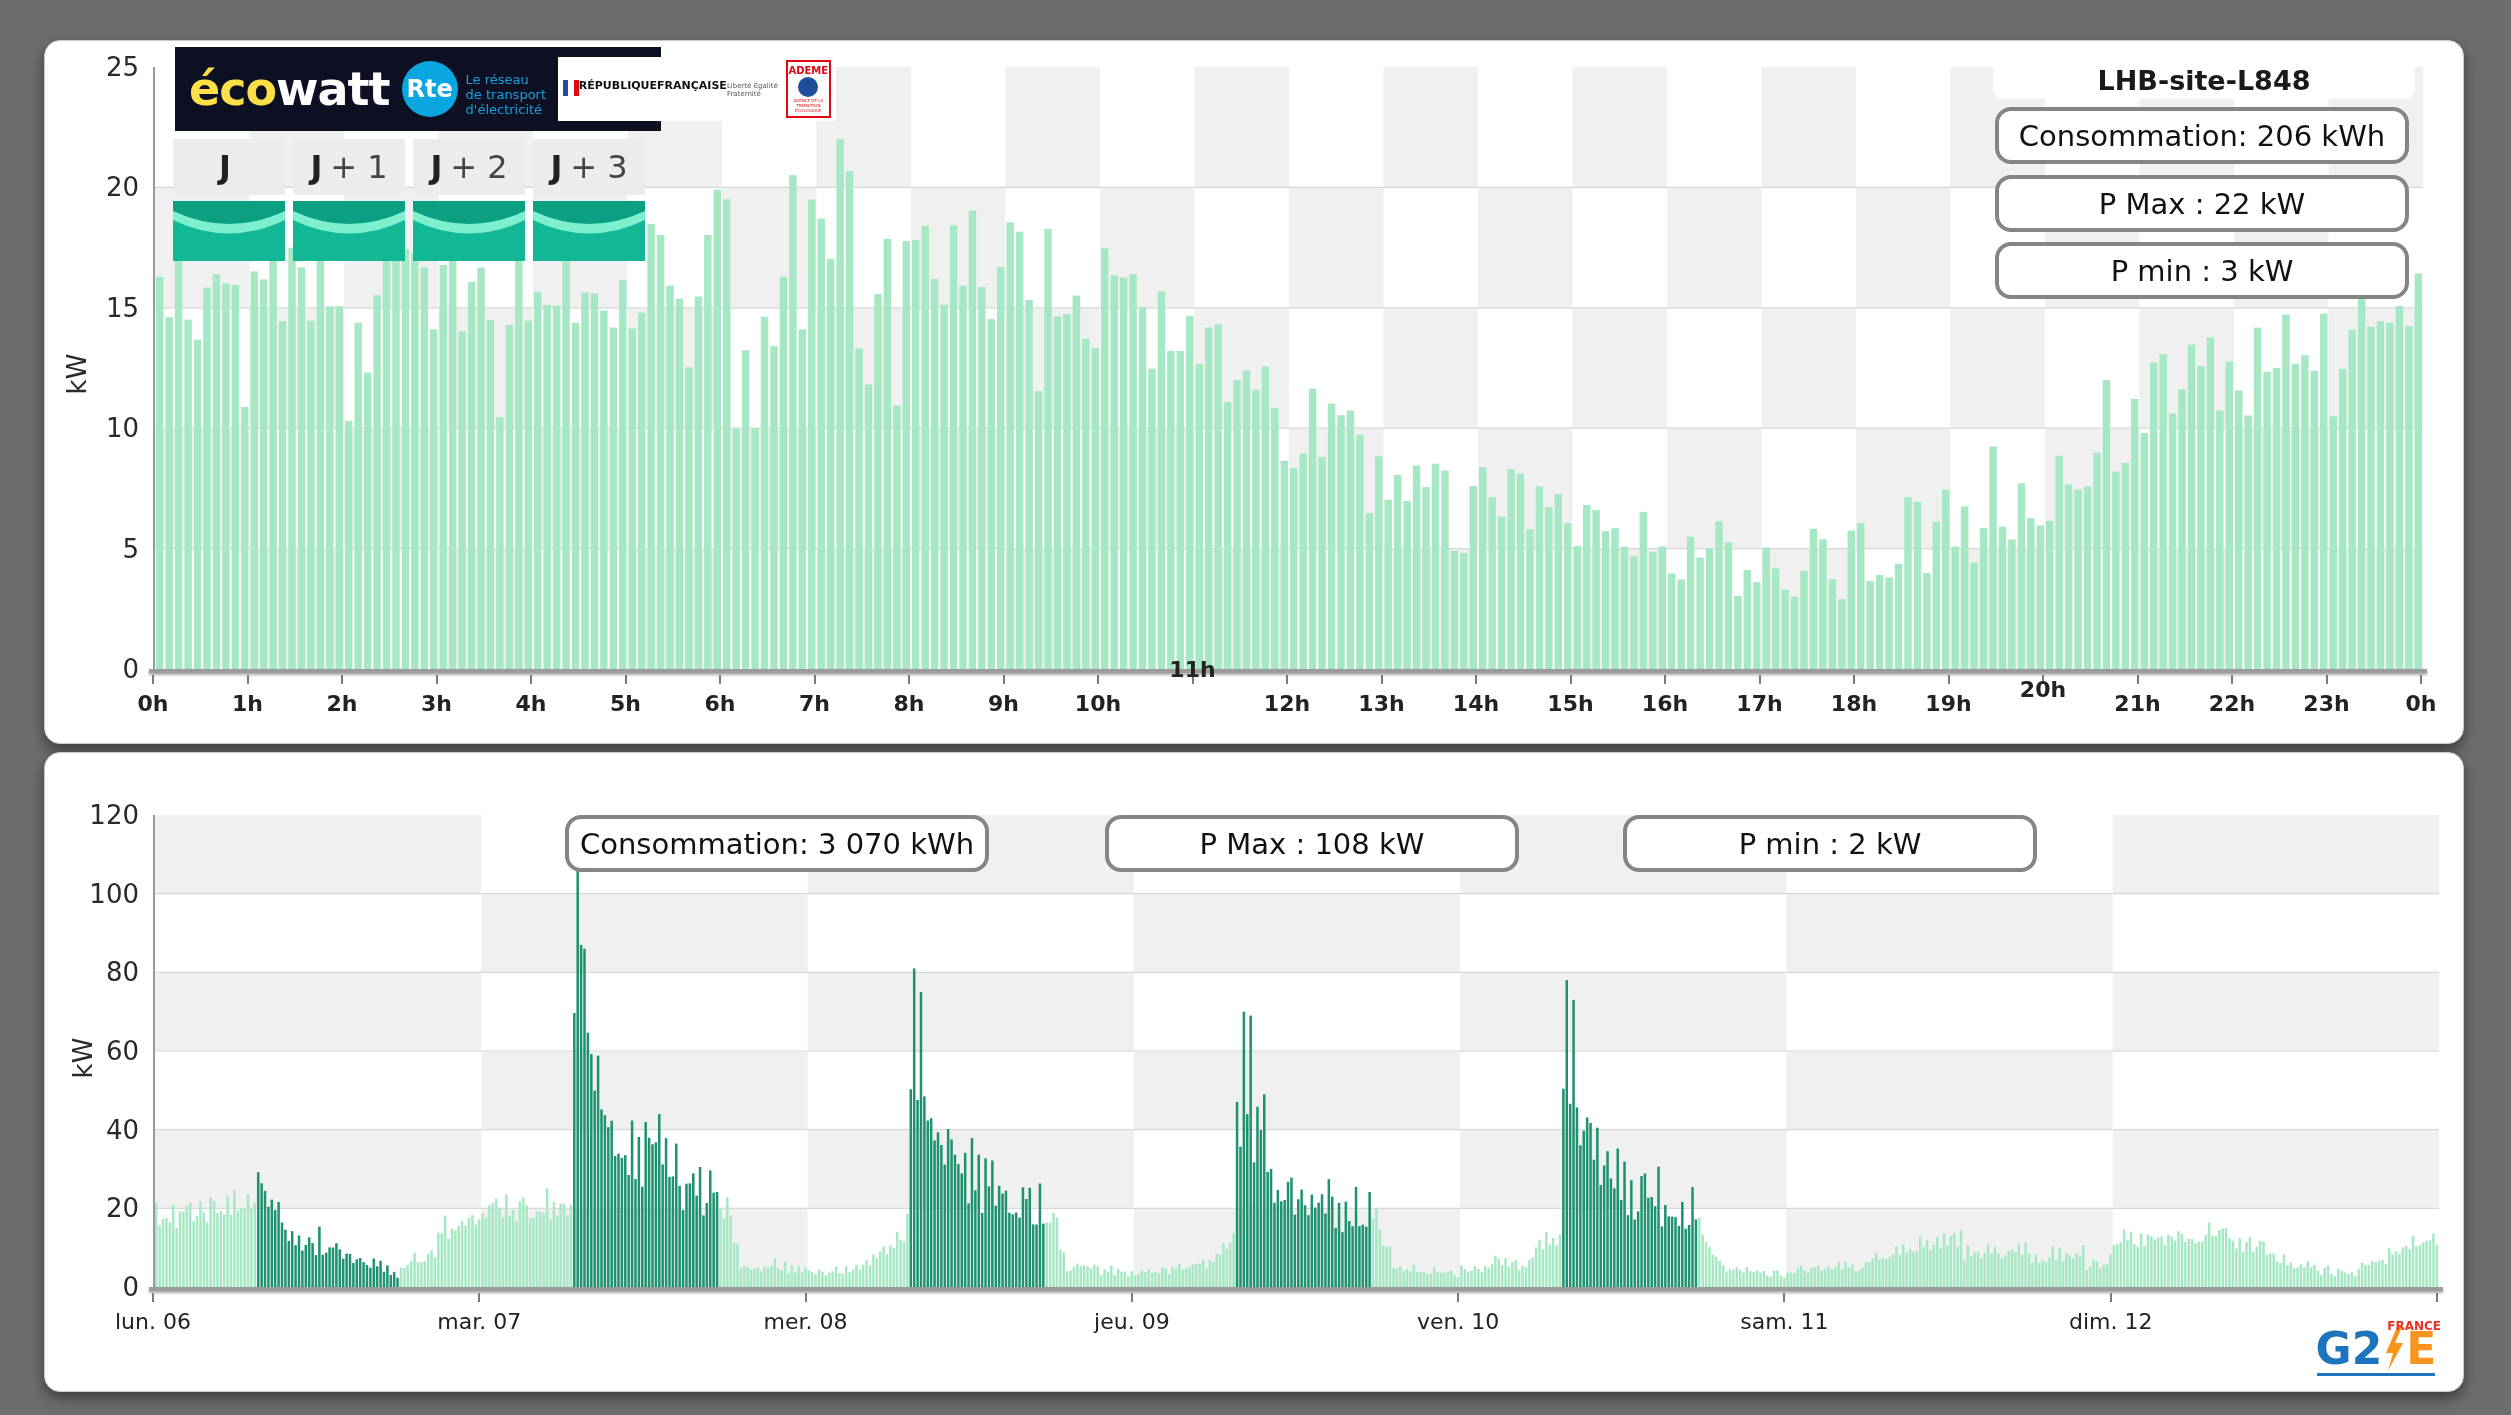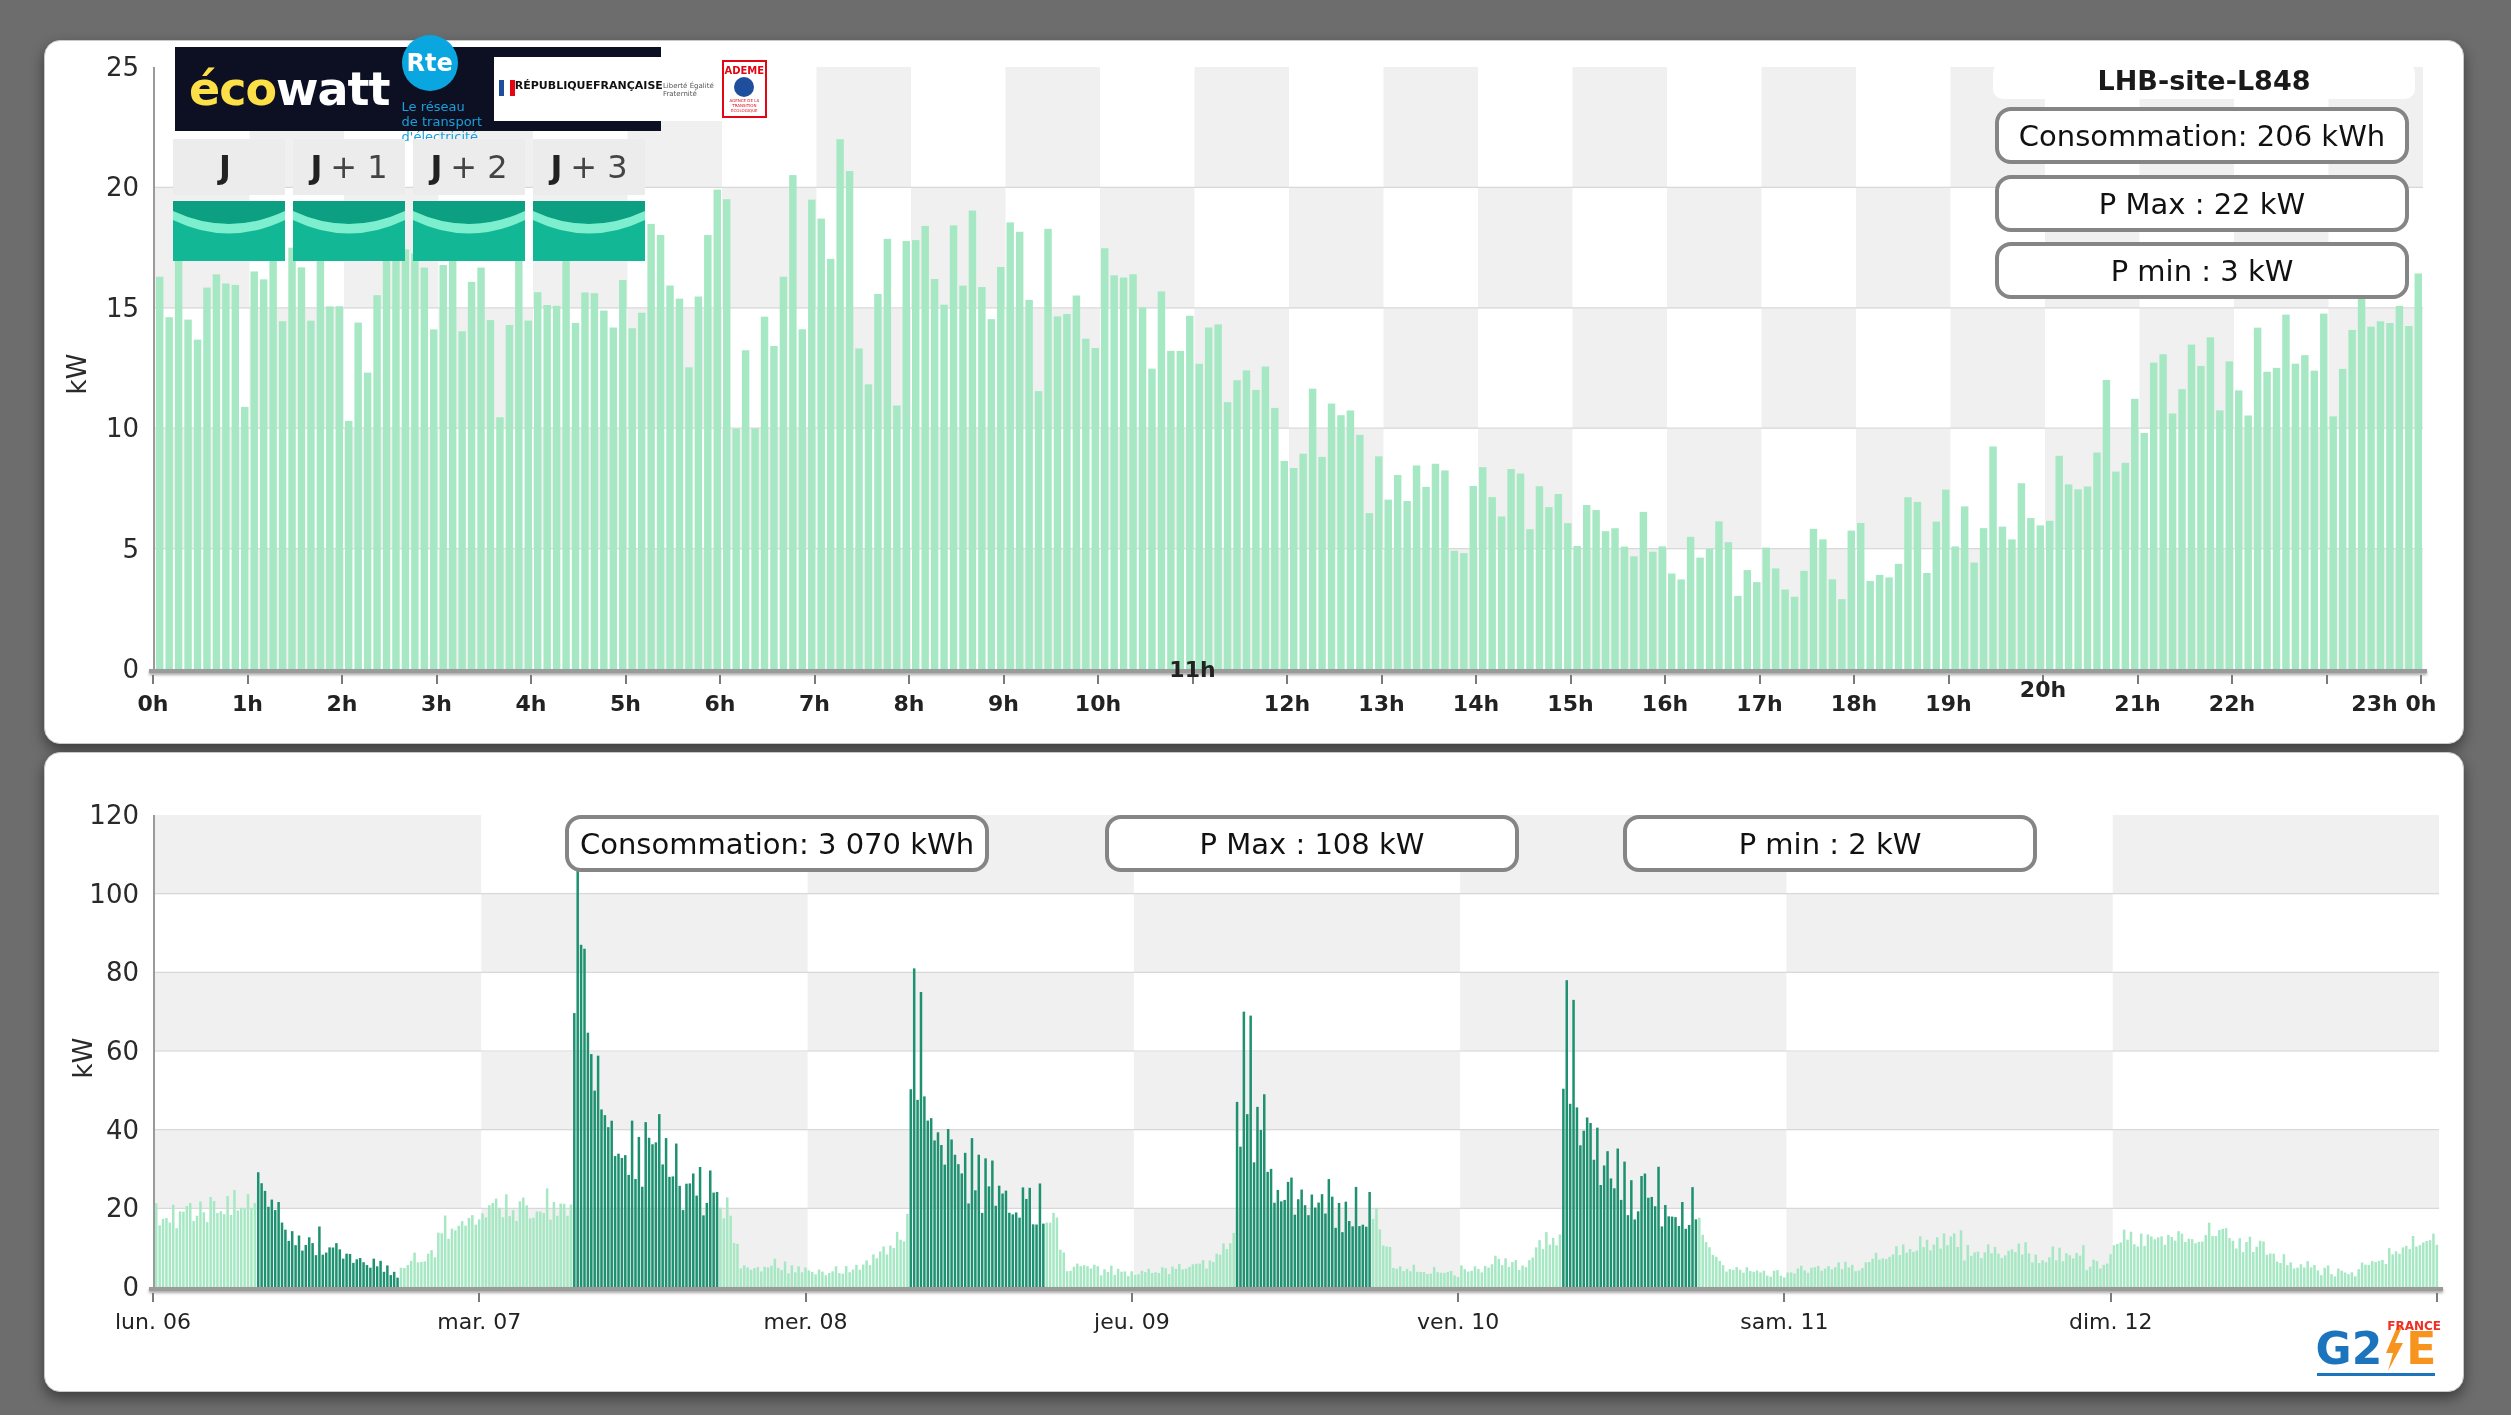--- a/index.html
+++ b/index.html
@@ -20,21 +20,21 @@
   .xlab { position:absolute; transform:translateX(-50%); font-size:22px; font-weight:700; color:#222; white-space:nowrap; }
   .xlab-day { font-weight:400; }
   .ylab { position:absolute; width:56px; text-align:right; transform:translateY(-50%); font-size:26px; color:#2a2a2a; }
   .kw-label { position:absolute; transform:rotate(-90deg); font-size:26px; color:#2a2a2a; }
 
   
   .logo-band { position:absolute; left:130px; top:6px; width:486px; height:84px; background:#0c1022; display:flex; align-items:center; padding:0 14px; gap:12px; }
   .brand { font-weight:700; font-size:46px; letter-spacing:-1px; white-space:nowrap; }
   .brand .eco { color:#fde047; }
   .brand .watt { color:#ffffff; }
-  .rte-wrap { display:flex; align-items:flex-start; gap:8px;flex-direction:column; }
+  .rte-wrap { display:flex; align-items:flex-end; gap:8px; }
   .rte-circle { width:56px; height:56px; border-radius:50%; background:#0aa6e0; color:#fff; font-weight:700; font-size:24px; display:flex; align-items:center; justify-content:center; }
   .rte-tag { color:#1a9fda; font-size:13px; line-height:15px; white-space:nowrap; }
   .gov-box { background:#ffffff; height:64px; display:flex; align-items:center; gap:6px; padding:3px 5px; }
   .rf { display:flex; flex-direction:row; justify-content:center; }
   .flag { display:flex; width:26px; height:16px; margin-bottom:2px; }
   .flag i { flex:1; }
   .rf-line { font-size:11px; font-weight:700; color:#111; line-height:12px; letter-spacing:0; }
   .rf-motto { font-size:7px; color:#555; line-height:8px; margin-top:2px; }
   .ademe-box { border:2px solid #e30613; width:54px; height:58px; display:flex; flex-direction:column; align-items:center; justify-content:center; gap:1px; }
   .ademe-name { color:#e30613; font-weight:700; font-size:10px; }
@@ -485,21 +485,21 @@
       <div class="xlab" style="left: 1336.5px; top: 650px;">13h</div>
       <div class="xlab" style="left: 1431px; top: 650px;">14h</div>
       <div class="xlab" style="left: 1525.5px; top: 650px;">15h</div>
       <div class="xlab" style="left: 1620px; top: 650px;">16h</div>
       <div class="xlab" style="left: 1714.5px; top: 650px;">17h</div>
       <div class="xlab" style="left: 1809px; top: 650px;">18h</div>
       <div class="xlab" style="left: 1903.5px; top: 650px;">19h</div>
       <div class="xlab" style="left: 1998px; top: 636px;">20h</div>
       <div class="xlab" style="left: 2092.5px; top: 650px;">21h</div>
       <div class="xlab" style="left: 2187px; top: 650px;">22h</div>
-      <div class="xlab" style="left: 2281.5px; top: 650px; margin-left: 48px;">23h</div>
+      <div class="xlab" style="left: 2281.5px; top: 650px;">23h</div>
       <div class="xlab" style="left: 2376px; top: 650px;">0h</div>
     </div>
   <div id="ylabsA">
       <div class="ylab" style="left: 38px; top: 628px;">0</div>
       <div class="ylab" style="left: 38px; top: 507.6px;">5</div>
       <div class="ylab" style="left: 38px; top: 387.2px;">10</div>
       <div class="ylab" style="left: 38px; top: 266.8px;">15</div>
       <div class="ylab" style="left: 38px; top: 146.4px;">20</div>
       <div class="ylab" style="left: 38px; top: 26px;">25</div>
     </div>

